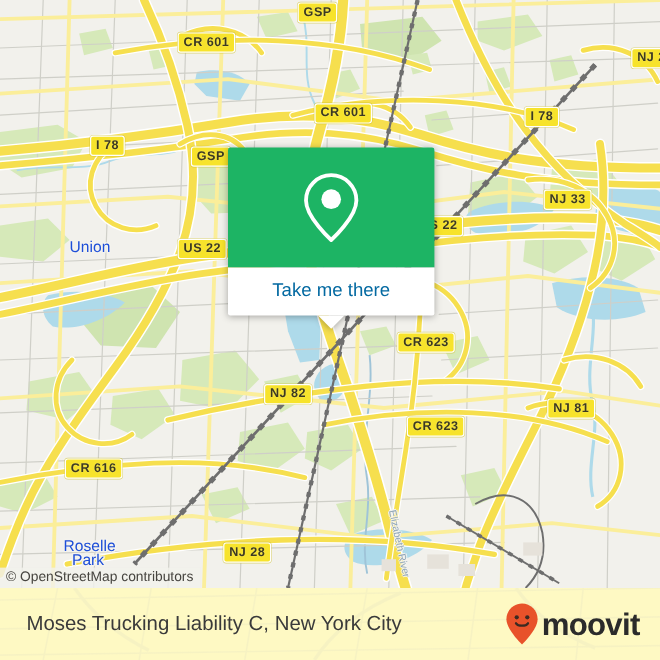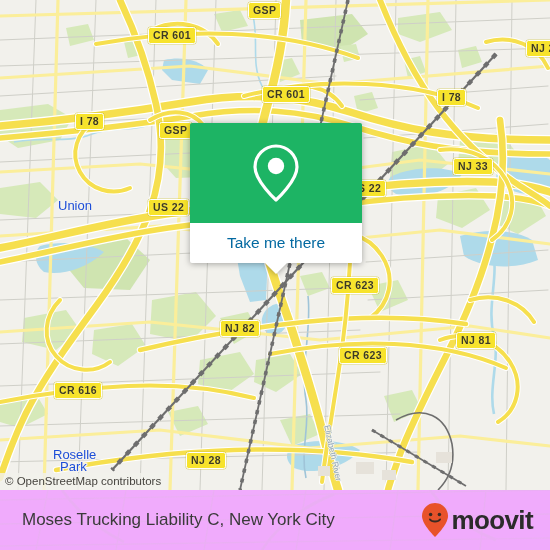--- a/index.html
+++ b/index.html
@@ -42,21 +42,21 @@
   #popup-img{height:100px;background:#1DB464;border-radius:2px 2px 0 0;
              display:flex;align-items:center;justify-content:center;}
   #popup-bar{height:40px;background:#fff;border-radius:0 0 2px 2px;
              display:flex;align-items:center;justify-content:center;
              font-size:15.5px;color:#0369a1;position:relative;}
   #popup-tail{position:absolute;left:50%;top:100%;margin-left:-11px;width:0;height:0;
               border-left:11px solid transparent;border-right:11px solid transparent;
               border-top:11px solid #fff;}
 
   
-  #footer{position:absolute;left:0;bottom:0;width:550px;height:60px;background:#f0abfc;
+  #footer{position:absolute;left:0;bottom:0;width:550px;height:60px;background:#fef9c3;
           display:flex;align-items:center;overflow:hidden;}
   #footer-wm{position:absolute;left:0;top:0;width:550px;height:60px;opacity:.13;}
   #footer-title{position:relative;margin-left:22px;font-size:17px;color:#3a3a3a;
                 white-space:nowrap;}
   #logo{position:absolute;right:17px;top:50%;transform:translateY(-50%);
         display:flex;align-items:center;}
   #logo-word{font-size:26px;font-weight:bold;color:#2b2b2b;letter-spacing:-.6px;
              line-height:30px;margin-left:1px;}
 </style>
 </head>

